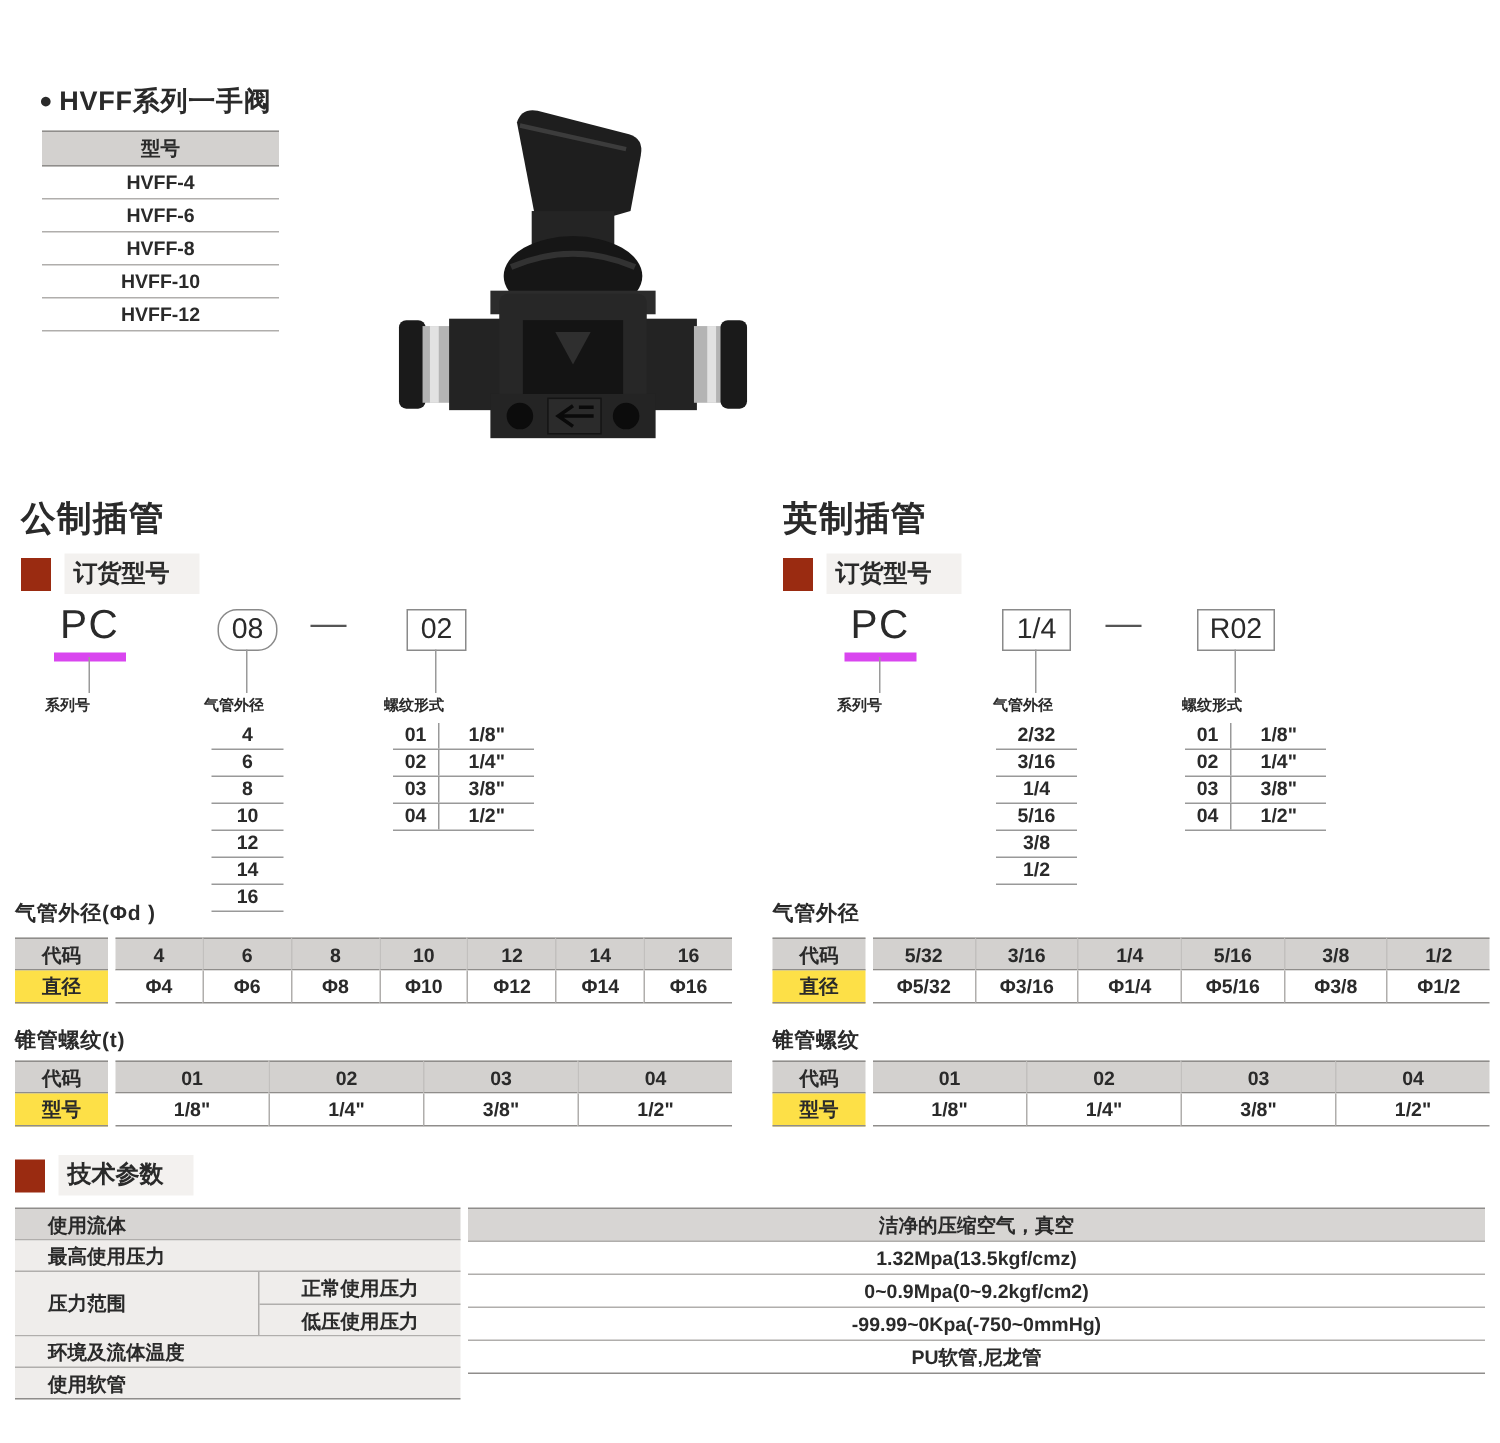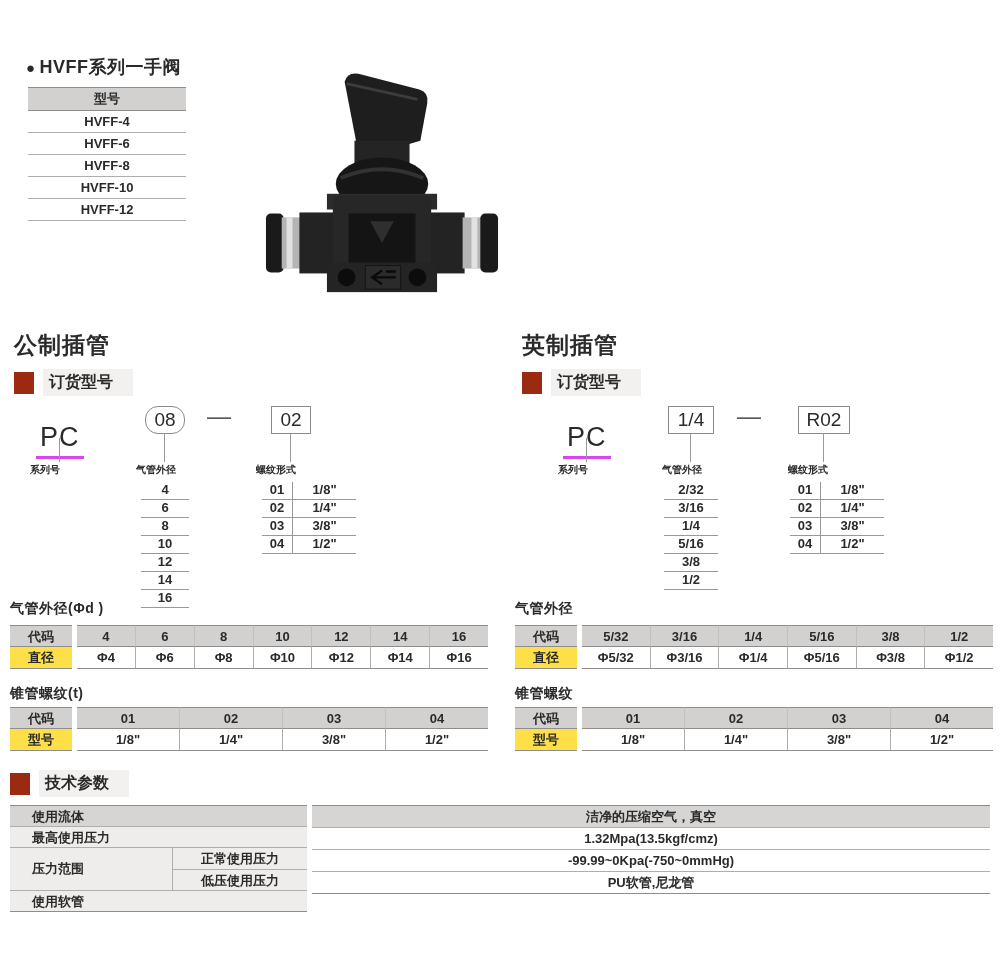--- a/index.html
+++ b/index.html
@@ -17,21 +17,21 @@
   .model-table .mt-header{height:22px;line-height:22px;background:#d3d1cf;border-top:1px solid #8f8d8b;border-bottom:1px solid #8f8d8b;}
   .model-table .mt-row{height:21px;line-height:21px;border-bottom:1px solid #b0aeac;}
 
   
   .sec-title{font-size:23px;font-weight:bold;letter-spacing:1px;}
   .order-tag{display:flex;align-items:center;gap:9px;}
   .red-sq{width:20px;height:22px;background:#9a2b11;}
   .order-tag .txt{font-size:16px;font-weight:bold;background:#f3f1ef;padding:3px 20px 3px 6px;}
 
   
-  .code-series{font-size:27px;letter-spacing:1px;border-bottom:3px solid #d946ef;padding:0 4px 3px 4px;margin-top:21px;}
+  .code-series{font-size:27px;letter-spacing:1px;border-bottom:6px solid #d946ef;padding:0 4px 3px 4px;}
   .code-box{border:1px solid #8a8a8a;height:26px;line-height:26px;text-align:center;font-size:19px;}
   .code-dash{font-size:24px;color:#555;}
   .vline{width:1px;background:#9a9a9a;}
   .pointer-label{font-size:10px;font-weight:bold;}
 
   .odlist{font-size:13px;font-weight:bold;text-align:center;}
   .odlist .it{height:17px;line-height:15px;border-bottom:1px solid #999;}
   .thlist{font-size:13px;font-weight:bold;text-align:center;}
   .thlist .row{display:flex;height:17px;line-height:15px;border-bottom:1px solid #999;}
   .thlist .c1{width:30px;border-right:1px solid #999;}
@@ -305,23 +305,25 @@
   <div class="abs tech-labels" style="left:10px;top:805px;">
     <div class="t-row first">使用流体</div>
     <div class="t-row">最高使用压力</div>
     <div class="t-split">
       <div class="left">压力范围</div>
       <div class="right">
         <div class="sub top">正常使用压力</div>
         <div class="sub">低压使用压力</div>
       </div>
     </div>
+    <div class="t-row">环境及流体温度</div>
     <div class="t-row last">使用软管</div>
   </div>
 
   <div class="abs tech-values" style="left:312px;top:805px;">
     <div class="v-row first">洁净的压缩空气，真空</div>
     <div class="v-row">1.32Mpa(13.5kgf/cmz)</div>
+    <div class="v-row">0~0.9Mpa(0~9.2kgf/cm2)</div>
     <div class="v-row">-99.99~0Kpa(-750~0mmHg)</div>
     <div class="v-row last">PU软管,尼龙管</div>
   </div>
 
 </div>
 
 </body></html>

